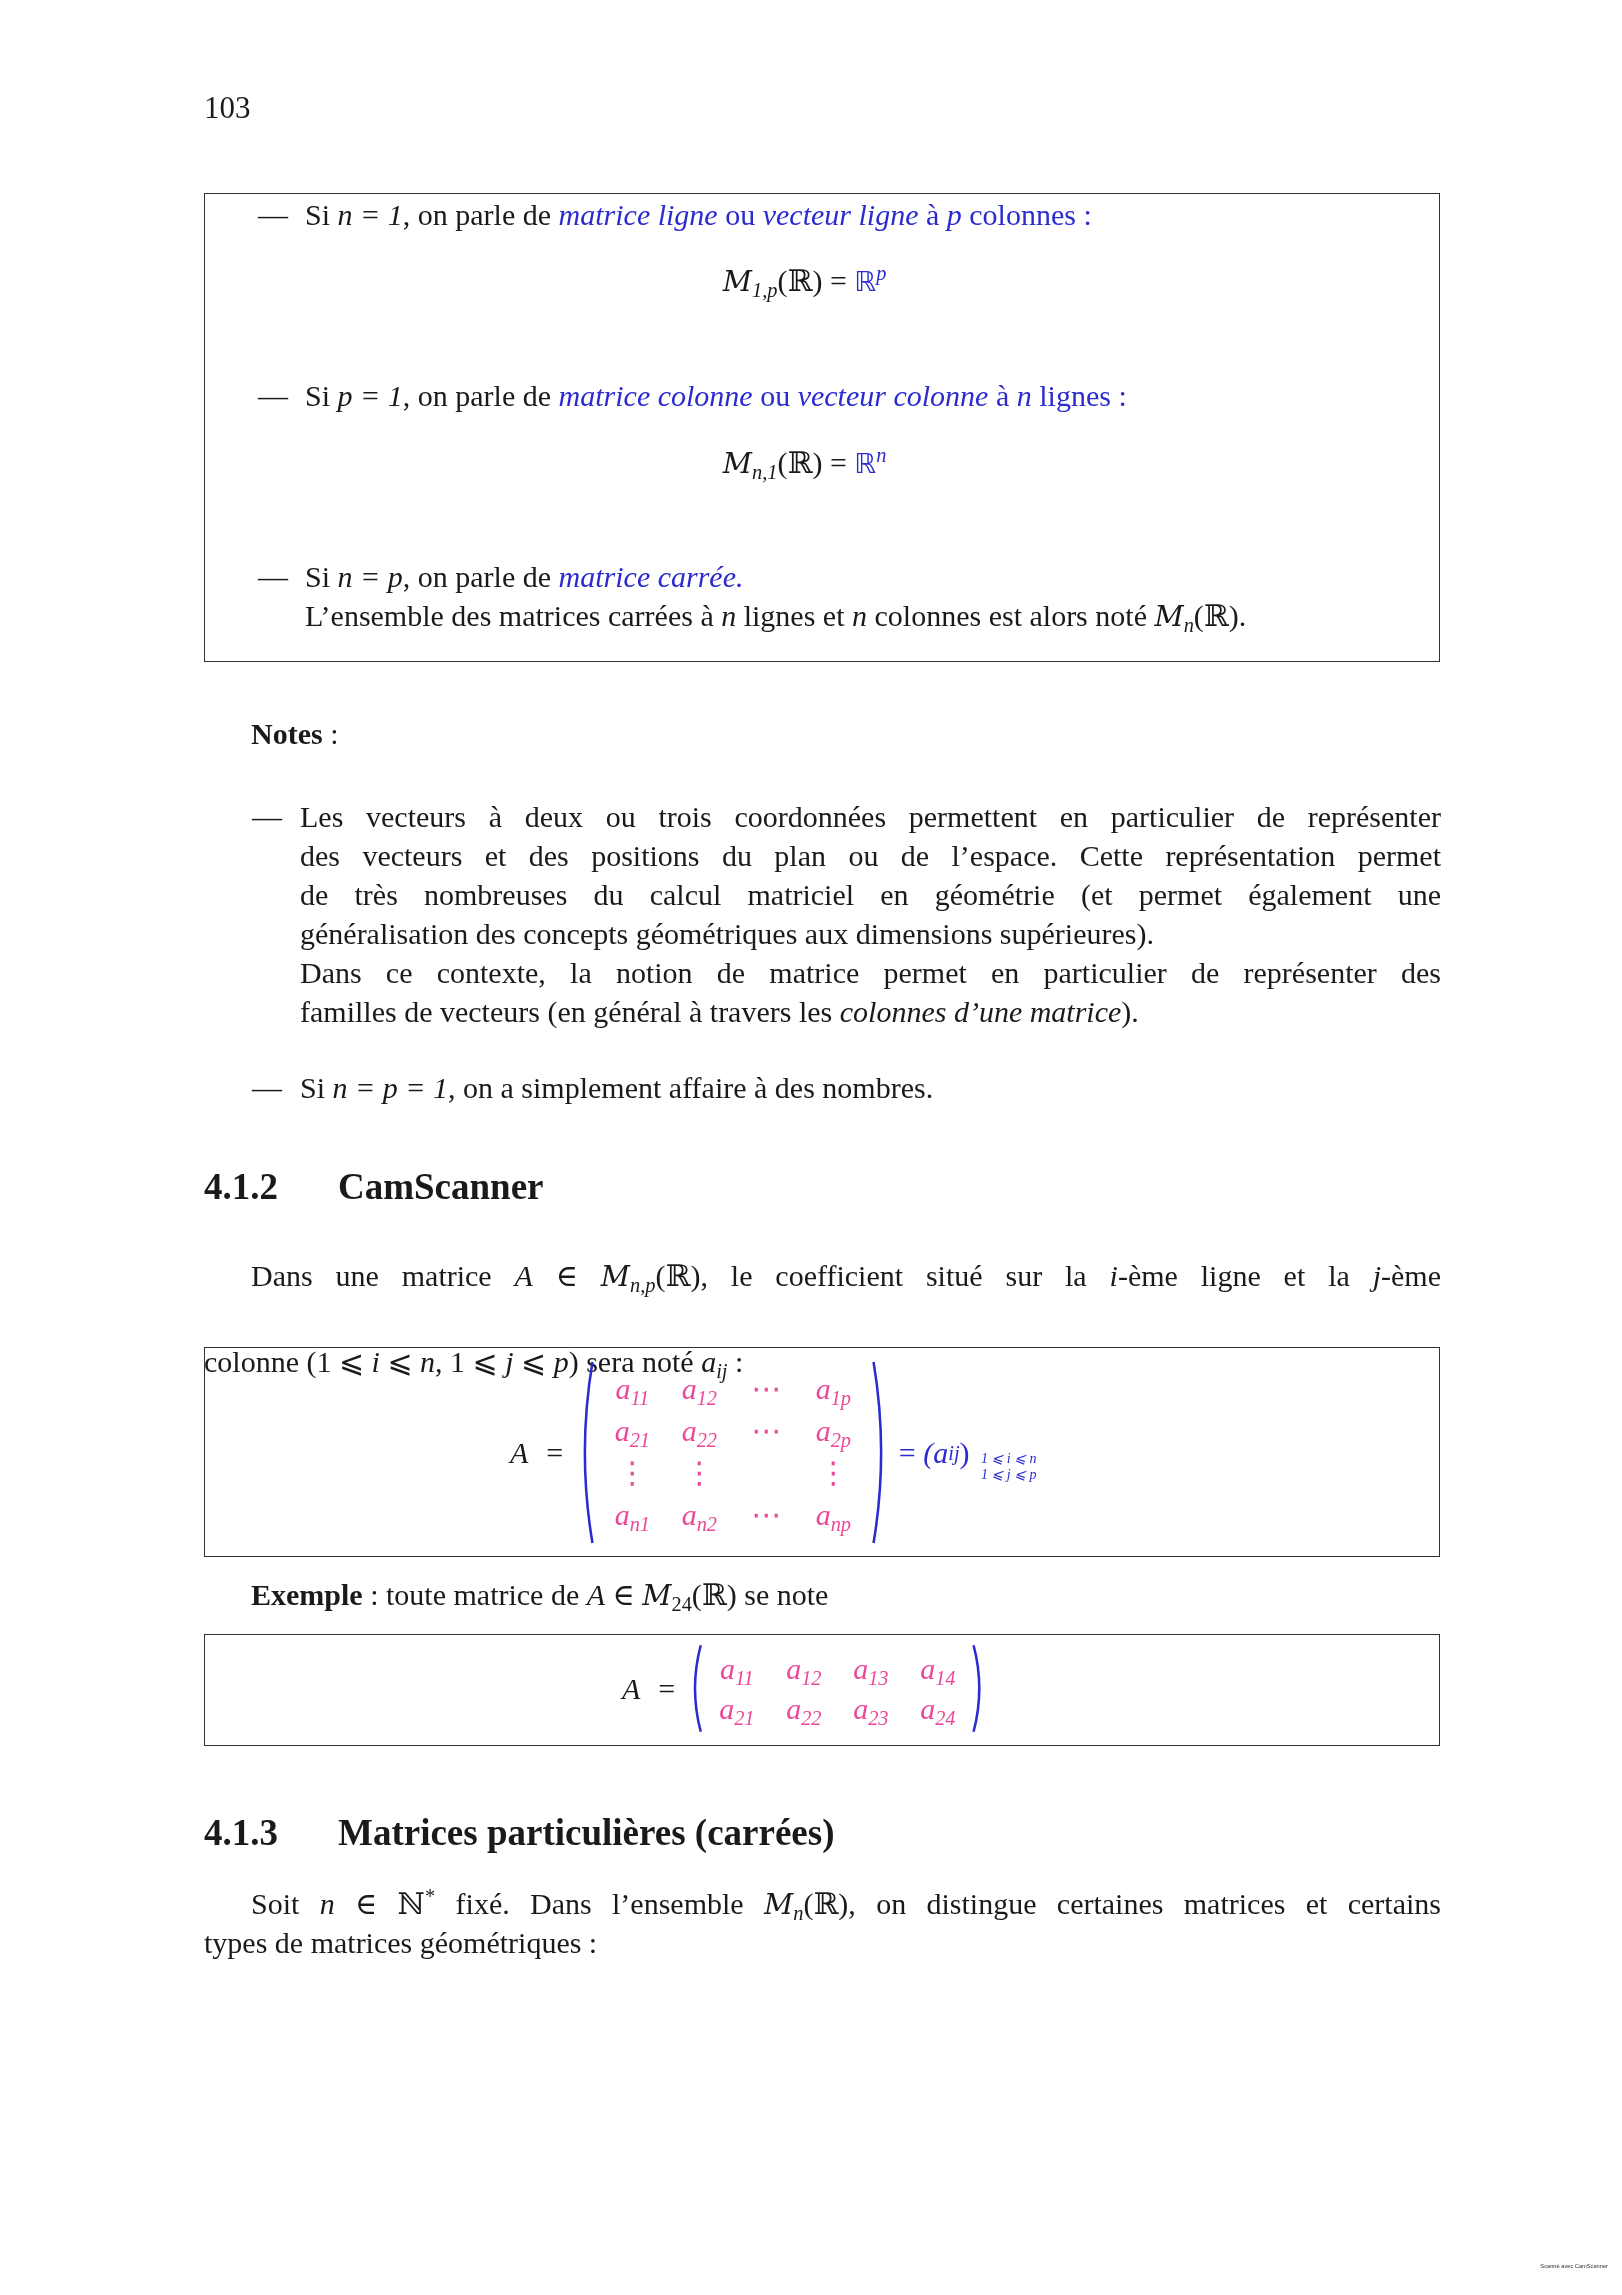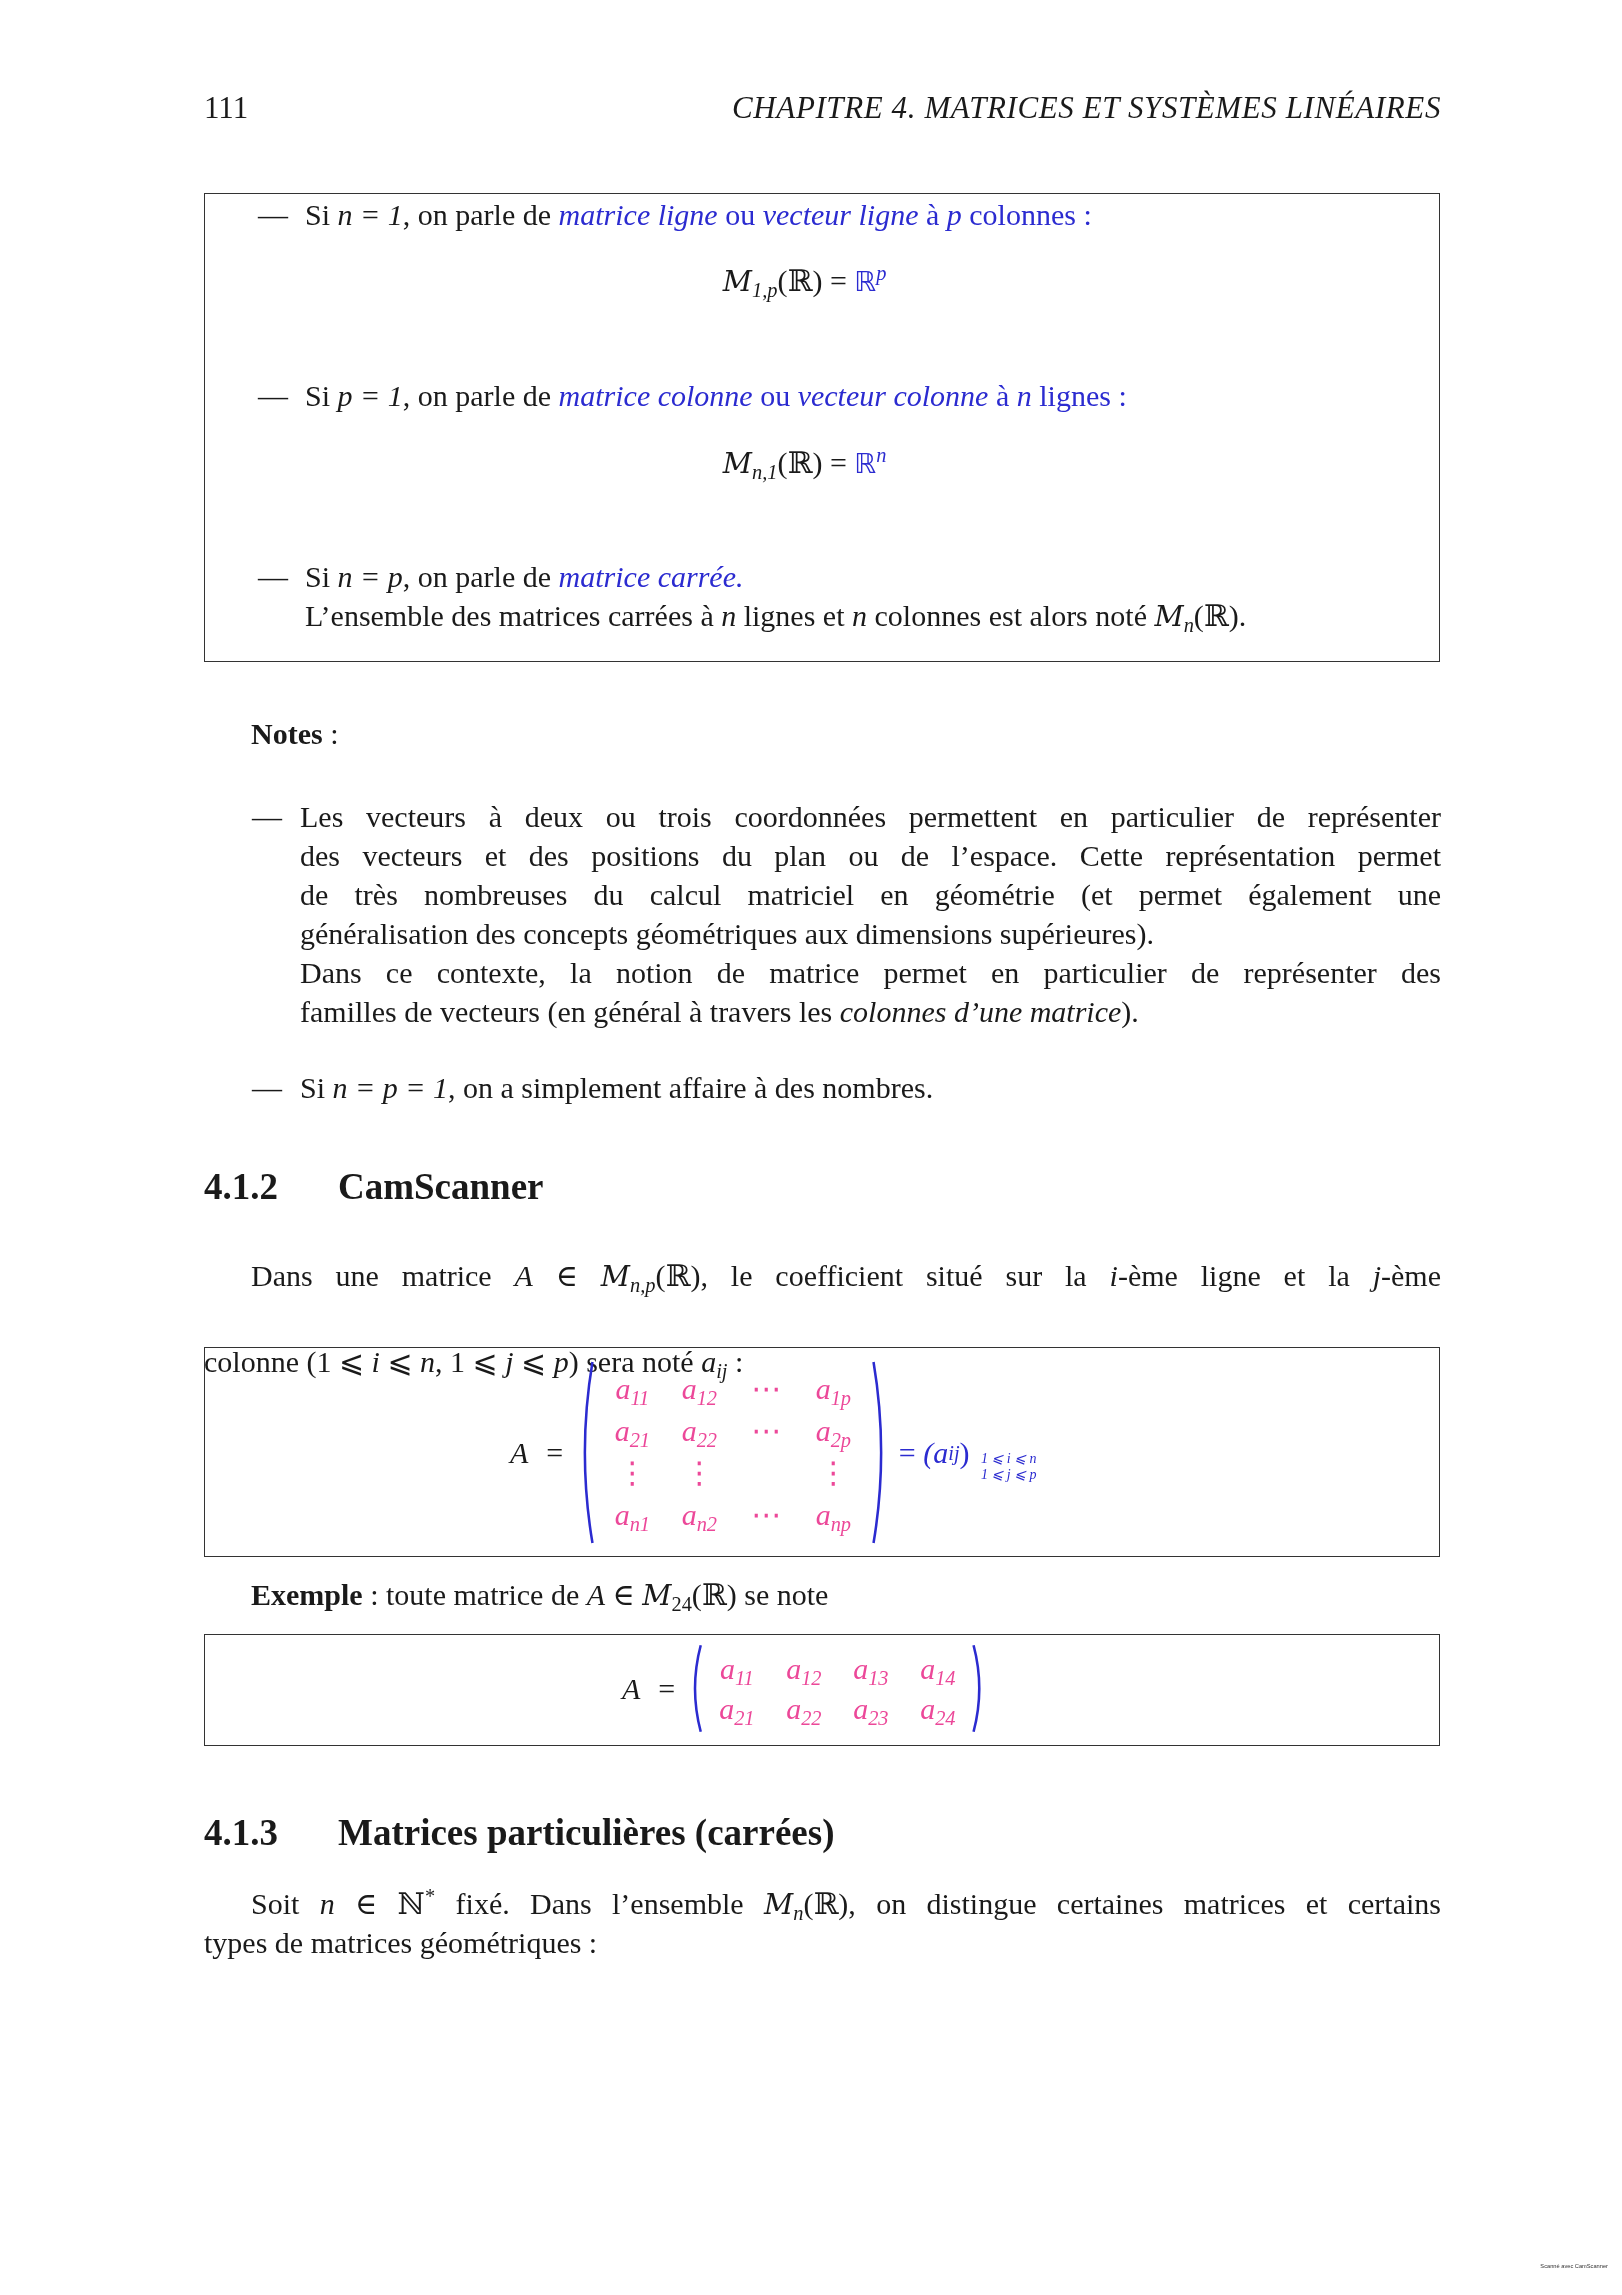--- a/index.html
+++ b/index.html
@@ -40,22 +40,21 @@
 
   
   .matrix-wrap { position: absolute; display: flex; align-items: center; }
   .mat-grid { display: grid; color: #ec4899; font-style: italic; text-align: center; }
   .watermark { position: absolute; right: 14px; bottom: 9px; font-family: "Liberation Sans", sans-serif; font-size: 5.7px; color: #333; }
 </style>
 </head>
 <body>
 
 <div class="abs running-head">
-  <span class="abs page-number">111</span>
-  <span class="abs chapter-title">CHAPITRE 4.  MATRICES ET SYSTÈMES LINÉAIRES</span>
+  <span class="abs page-number">103</span>
 </div>
 
 <div class="box box1"></div>
 
 <span class="dash" style="top:195px;">—</span>
 <div class="bullet-text" style="top:195px;">
   <span>Si </span><span class="it">n = 1</span><span>, on parle de </span><span class="blue it">matrice ligne</span><span class="blue"> ou </span><span class="blue it">vecteur ligne</span><span class="blue"> à </span><span class="blue it">p</span><span class="blue"> colonnes :</span>
 </div>
 <div class="center-eq" style="top:261px; left:-6.4px;">
   <span class="cal">M</span><sub class="it">1,p</sub><span>(ℝ)</span><span> = </span><span class="blue bb">ℝ</span><sup class="blue it">p</sup>

